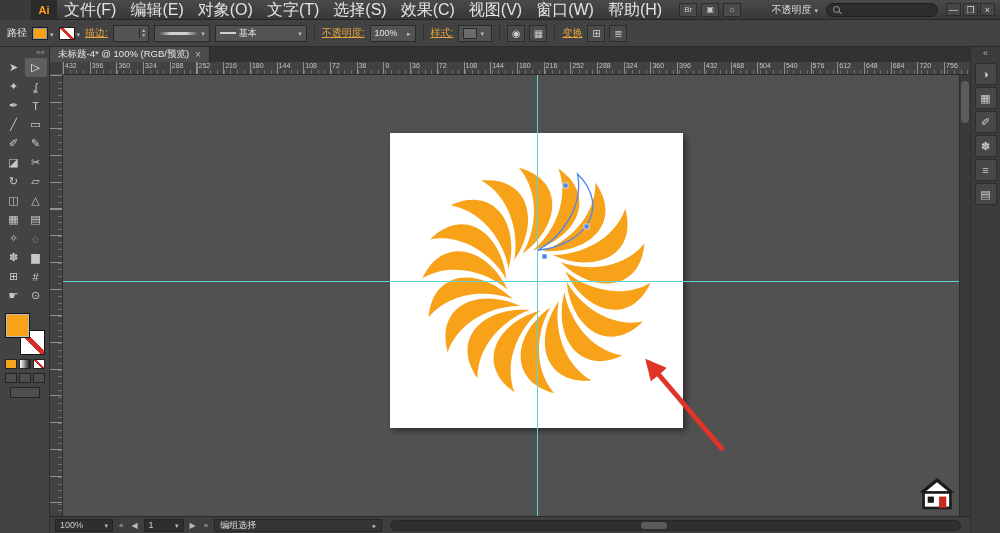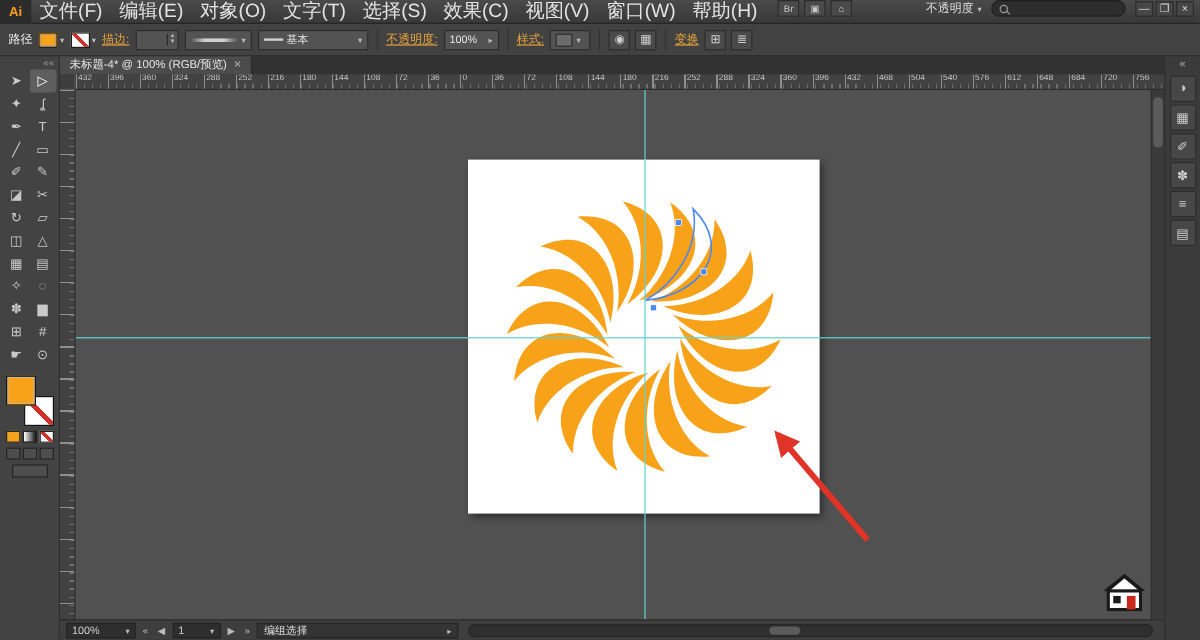--- a/index.html
+++ b/index.html
@@ -1,21 +1,21 @@
 <!DOCTYPE html>
 <html><head>
 <meta charset="utf-8">
 <style>
   * { box-sizing: border-box; margin: 0; padding: 0; }
   html,body { width:1000px; height:533px; overflow:hidden;
     font-family:"Liberation Sans","DejaVu Sans",sans-serif; background:#3a3a3a; }
 
   
   .titlebar { height:20px; background:linear-gradient(#4a4a4a,#383838);
-    border-bottom:1px solid #262626; display:flex; align-items:flex-start; }
+    border-bottom:1px solid #262626; display:flex; align-items:center;margin-left:31px; }
   .ai-logo { width:26px; height:20px; background:#2b2b2b; color:#ff9c21;
     font-weight:bold; font-size:11px; display:flex; align-items:center; justify-content:center; }
   .menus { display:flex; }
   .menu-item { padding:0 7px; font-size:16px; color:#e3e3e3; line-height:19px; cursor:default; }
   .tb-icons { display:flex; gap:4px; margin-left:10px; }
   .tb-icon { min-width:18px; height:14px; padding:0 2px; background:#4a4a4a; border:1px solid #2c2c2c;
     color:#c9c9c9; font-size:8px; display:inline-flex; align-items:center; justify-content:center; }
   .titlebar-right { margin-left:auto; display:flex; align-items:center; gap:8px; padding-right:5px; }
   .workspace-btn { font-size:10px; color:#ddd; display:flex; align-items:center; gap:3px; }
   .search-box { width:112px; height:14px; background:#2d2d2d; border:1px solid #1f1f1f;

